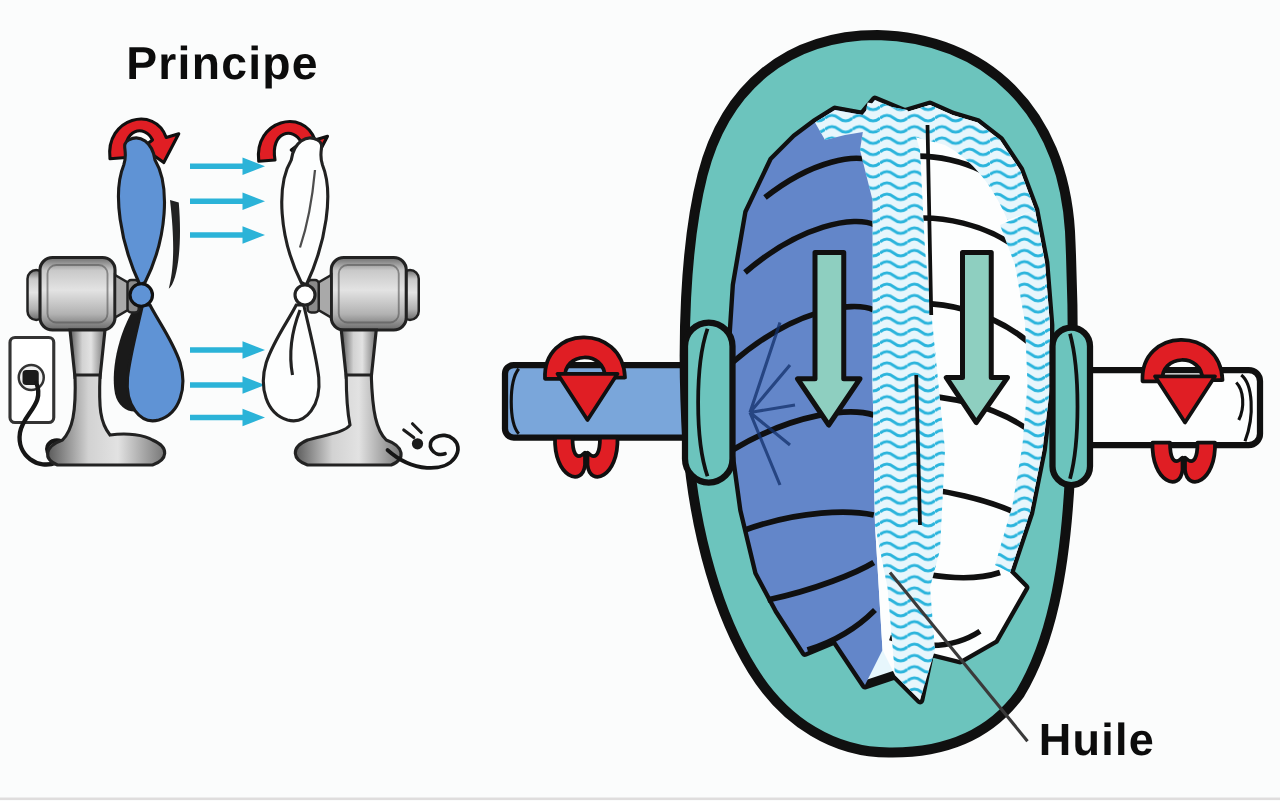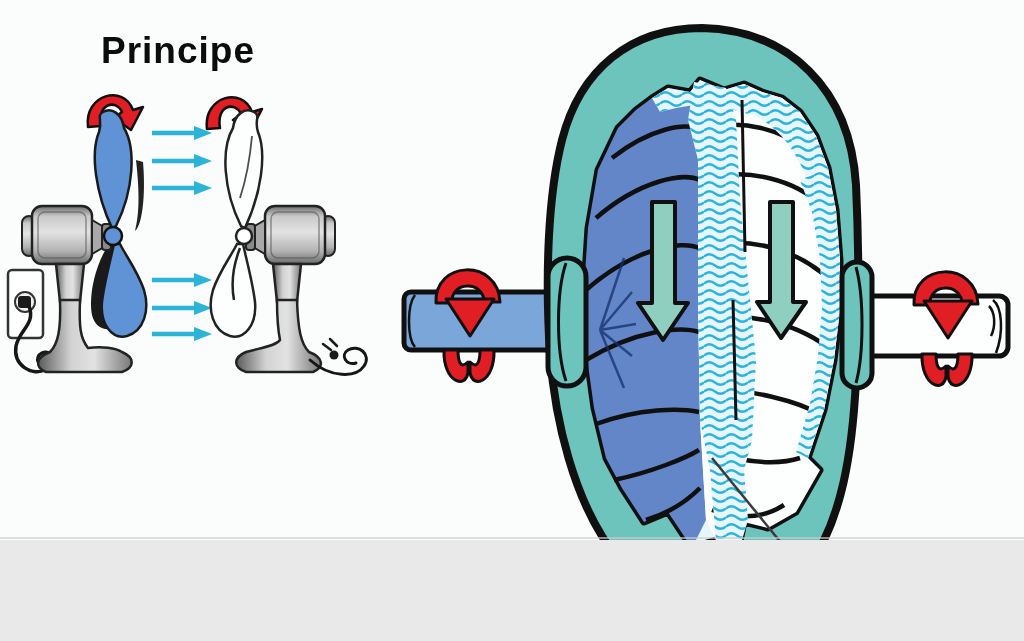--- a/index.html
+++ b/index.html
@@ -1,16 +1,16 @@
 <!DOCTYPE html>
 <html style="--background: #fbfcfc; --ink: #101010; --red: #e01e24; --airflow: #2bb3d8; --bladeBlue: #5f93d5; --casing: #6cc4bd; --impeller: #6386c9; --turbine: #fdfefe; --shaftBlue: #7aa6da; --oilLight: #e7f6fc; --oilWave: #2ab4dc; --tealArrow: #8ecfc0; --metal: #b9b9b9;"><head>
 <meta charset="utf-8">
 <style>
   html,body{margin:0;padding:0;background:#e9e9e9;}
-  .stage{position:relative;width:1024px;height:540px;overflow:hidden;
+  .stage{position:relative;width:1024px;height:641px;overflow:hidden;
          background:var(--background,#fbfcfc);
          font-family:"Liberation Sans",sans-serif;}
   .stage svg{position:absolute;left:0;top:0;}
   .label{position:absolute;font-weight:bold;color:#0c0c0c;
          font-family:"Liberation Sans",sans-serif;white-space:nowrap;}
   #title-label{left:101px;top:30px;font-size:37px;letter-spacing:1px;}
   #oil-label{left:831px;top:571px;font-size:36px;letter-spacing:1px;}
   .bottom-edge{position:absolute;left:0;right:0;bottom:1px;height:2px;
                background:#cfcccc;opacity:.65;}
 </style>
@@ -201,15 +201,16 @@
       <polygon points="924,301 972,301 948,338"></polygon>
       <path d="M 922,354 C 921,386 944,394 946,376 L 946,366 C 938,374 936,364 936,354 Z"></path>
       <path d="M 972,354 C 973,386 950,394 948,376 L 948,366 C 956,374 958,364 958,354 Z"></path>
     </g>
 
     <line x1="712" y1="458" x2="822" y2="593" stroke="#3a3a3a" stroke-width="2.5"></line>
   </g>
 </svg>
 
 <div class="label" id="title-label">Principe</div>
+<div class="label" id="oil-label">Huile</div>
 <div class="bottom-edge"></div>
 
 </div>
 
 </body></html>

